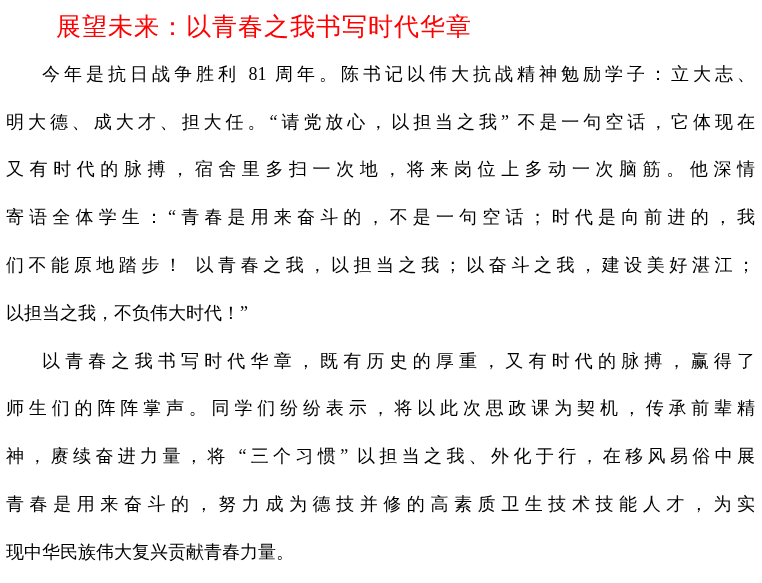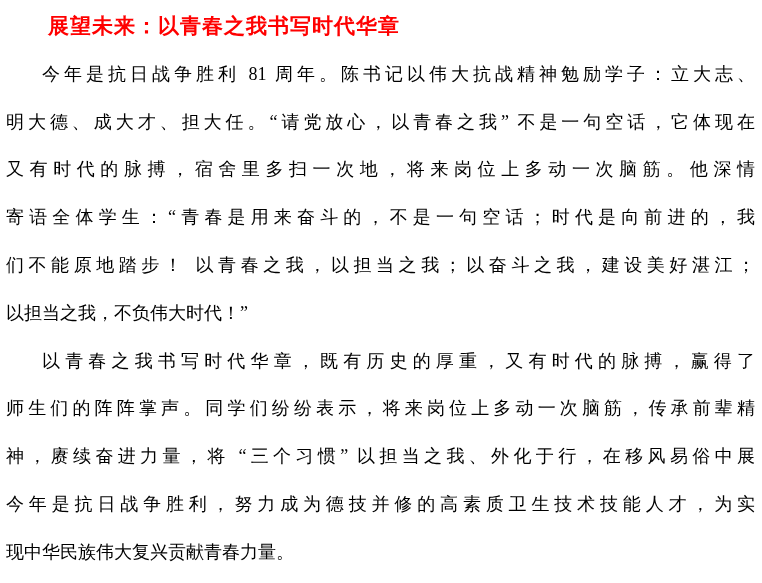--- a/index.html
+++ b/index.html
@@ -7,22 +7,22 @@
   .page {
     width: 762px;
     height: 583px;
     background: #ffffff;
     padding: 3px 7px 0 6px;
     overflow: hidden;
     font-family: "Liberation Serif", "DejaVu Serif", serif;
     color: #000000;
   }
   .doc-title {
-    font-size: 21px;
-    font-weight: bold;
+    font-size: 25px;
+    font-weight: normal;
     line-height: 47.8px;
     text-indent: 2em;
     letter-spacing: 1px;
     white-space: nowrap;
   }
   .para-line {
     font-size: 18px;
     line-height: 47.8px;
     text-align: justify;
     text-align-last: justify;
@@ -31,24 +31,24 @@
   .para-line.first { text-indent: 2em; }
   .para-line.last { text-align-last: left; }
 </style>
 </head>
 <body>
 
 <div class="page">
   <div class="doc-title" style="color: rgb(255, 0, 0);">展望未来：以青春之我书写时代华章</div>
   <div id="paragraphs">
       <div class="para-line first">今年是抗日战争胜利 81 周年。陈书记以伟大抗战精神勉励学子：立大志、</div>
-      <div class="para-line">明大德、成大才、担大任。“请党放心，以青春之我” 不是一句空话，它体现在</div>
+      <div class="para-line">明大德、成大才、担大任。“请党放心，以担当之我” 不是一句空话，它体现在</div>
       <div class="para-line">又有时代的脉搏，宿舍里多扫一次地，将来岗位上多动一次脑筋。他深情</div>
       <div class="para-line">寄语全体学生：“青春是用来奋斗的，不是一句空话；时代是向前进的，我</div>
       <div class="para-line">们不能原地踏步！ 以青春之我，以担当之我；以奋斗之我，建设美好湛江；</div>
       <div class="para-line last">以担当之我，不负伟大时代！”</div>
       <div class="para-line first">以青春之我书写时代华章，既有历史的厚重，又有时代的脉搏，赢得了</div>
-      <div class="para-line">师生们的阵阵掌声。同学们纷纷表示，将来岗位上多动一次脑筋，传承前辈精</div>
+      <div class="para-line">师生们的阵阵掌声。同学们纷纷表示，将以此次思政课为契机，传承前辈精</div>
       <div class="para-line">神，赓续奋进力量，将 “三个习惯” 以担当之我、外化于行，在移风易俗中展</div>
-      <div class="para-line">今年是抗日战争胜利，努力成为德技并修的高素质卫生技术技能人才，为实</div>
+      <div class="para-line">青春是用来奋斗的，努力成为德技并修的高素质卫生技术技能人才，为实</div>
       <div class="para-line last">现中华民族伟大复兴贡献青春力量。</div>
     </div>
 </div>
 
 </body></html>

